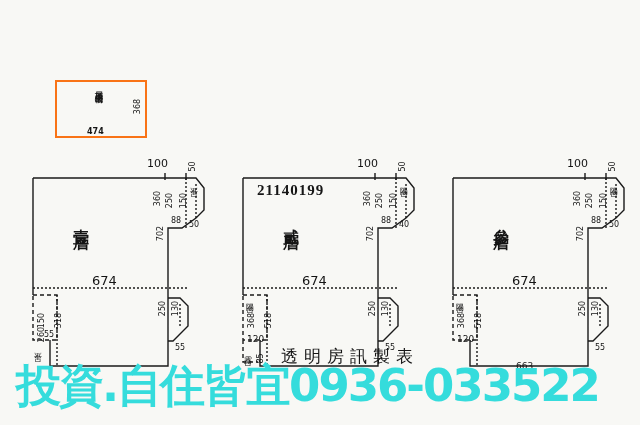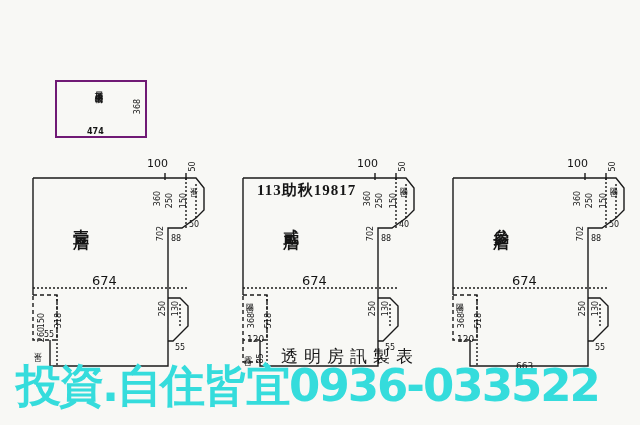--- a/index.html
+++ b/index.html
@@ -1,21 +1,21 @@
 <!DOCTYPE html>
 <html><head>
 <meta charset="utf-8">
 <style>
   html,body{margin:0;padding:0}
   body{width:640px;height:425px;position:relative;background:#f8f8f5;overflow:hidden;
        font-family:"DejaVu Sans",sans-serif;color:#161616}
   .abs{position:absolute}
 
   
-  #roof-box{left:55px;top:80px;width:88px;height:54px;border:2px solid #701a75;background:transparent}
+  #roof-box{left:55px;top:80px;width:88px;height:54px;border:2px solid #f97316;background:transparent}
   #roof-box .vlabel{position:absolute;left:38px;top:3px;font-size:8px;line-height:8px;
       writing-mode:vertical-rl;letter-spacing:1px;font-family:"DejaVu Serif",serif;font-weight:bold}
   #roof-box .wlab{position:absolute;left:30px;bottom:0px;font-size:8px;font-weight:bold}
   #roof-box .hlab{position:absolute;right:0px;top:20px;font-size:8px;transform:rotate(-90deg)}
 
   
   .floor{position:absolute;top:170px;width:210px;height:235px}
   #floor1{left:30px}#floor2{left:240px}#floor3{left:450px}
   .floor svg{position:absolute;left:0;top:0}
   .lbl{position:absolute;font-size:8px;line-height:9px;white-space:nowrap;color:#141414}
@@ -23,21 +23,21 @@
   .vert{writing-mode:vertical-rl;letter-spacing:1px}
 
   .name{left:42px;top:46px;font-size:16px;line-height:18px;font-family:"DejaVu Serif",serif;
         writing-mode:vertical-rl;letter-spacing:5px;font-weight:bold}
   .t100{left:117px;top:-11px;font-size:11px}
   .t50{left:157px;top:-8px}
   .bay-label{left:159px;top:11px}
   .bay-d1{left:120px;top:24px}
   .bay-d2{left:132px;top:26px}
   .bay-d3{left:146px;top:26px}
-  .bay-88{left:141px;top:64px}
+  .bay-88{left:141px;top:46px}
   .bay-50{left:159px;top:50px}
   .wall702{left:123px;top:59px}
   .mid674{left:62px;top:106px;font-size:13px}
   .rn-d1{left:125px;top:134px}
   .rn-d2{left:138px;top:134px}
   .rn-55{left:145px;top:173px}
   .ln-label{left:5px;top:127px}
   .ln-label.low{top:176px;left:3px}
   .ln-d1{left:4px;top:146px}
   .ln-d2{left:4px;top:160px}
@@ -164,18 +164,18 @@
   <span class="lbl ln-d2 rot"></span>
   <span class="lbl ln-small"></span>
   <span class="lbl ln-inner rot">518</span>
   <span class="lbl ln-step">120</span>
   <span class="lbl terr-label vert"></span>
   <span class="lbl terr-dim rot"></span>
   <span class="lbl b554">663</span>
 </section>
 
 <div class="abs" id="stamp">
-  <div>113助秋19817</div>
+  <div>21140199</div>
 </div>
 
 <div class="abs" id="maker">透明房訊製表</div>
 
 <div class="abs" id="banner" style="color: rgb(53, 220, 220);">投資.自住皆宜0936-033522</div>
 
 </body></html>

